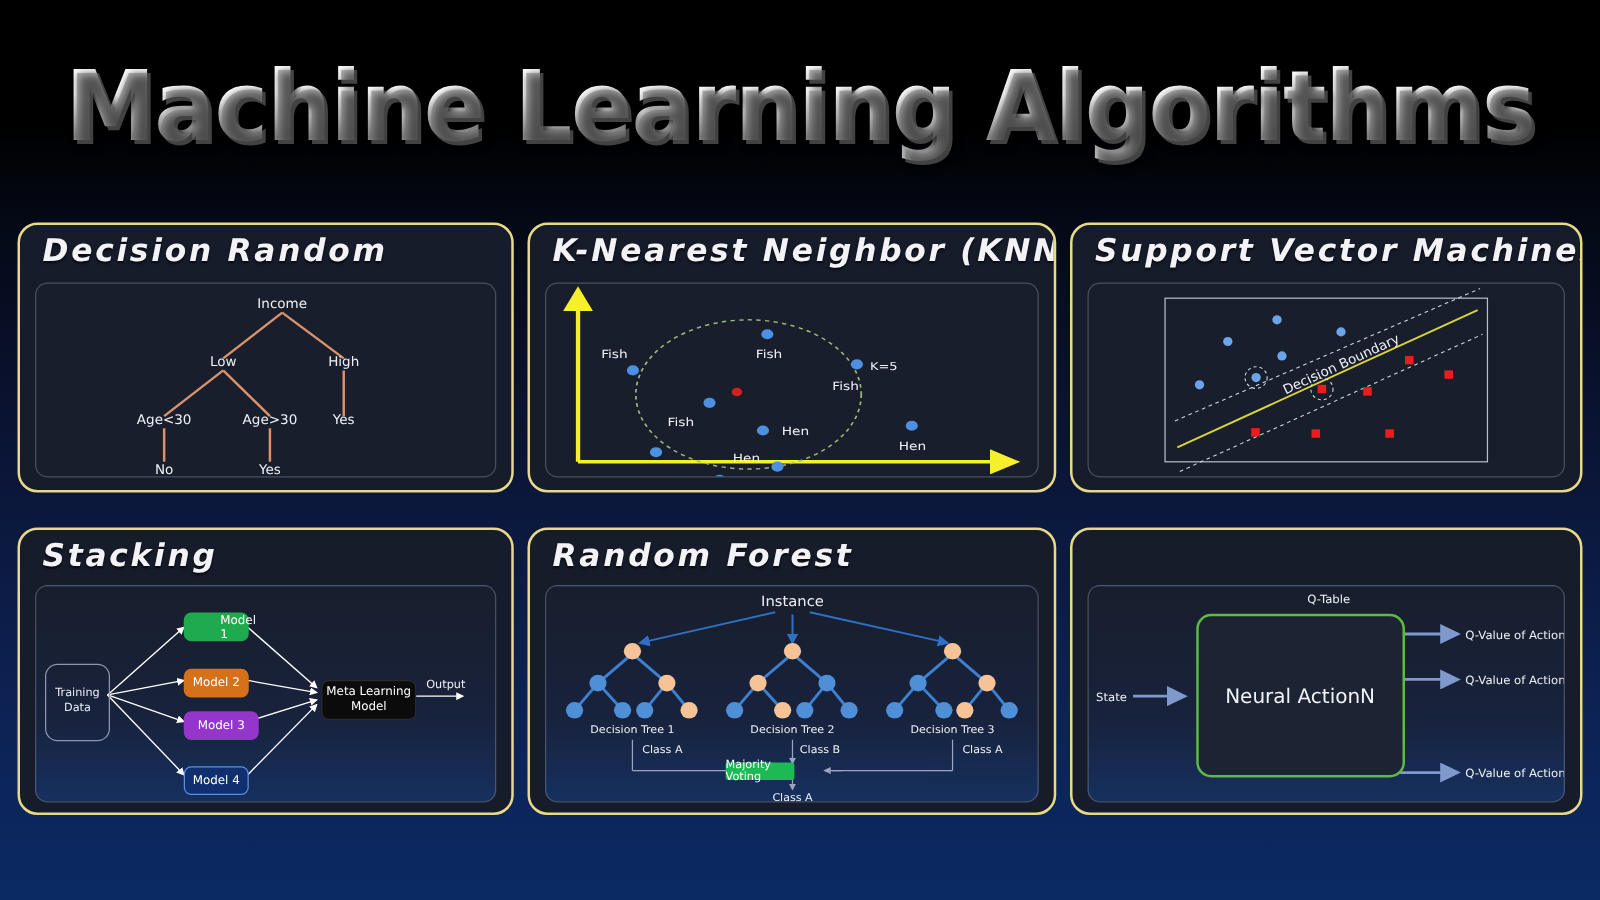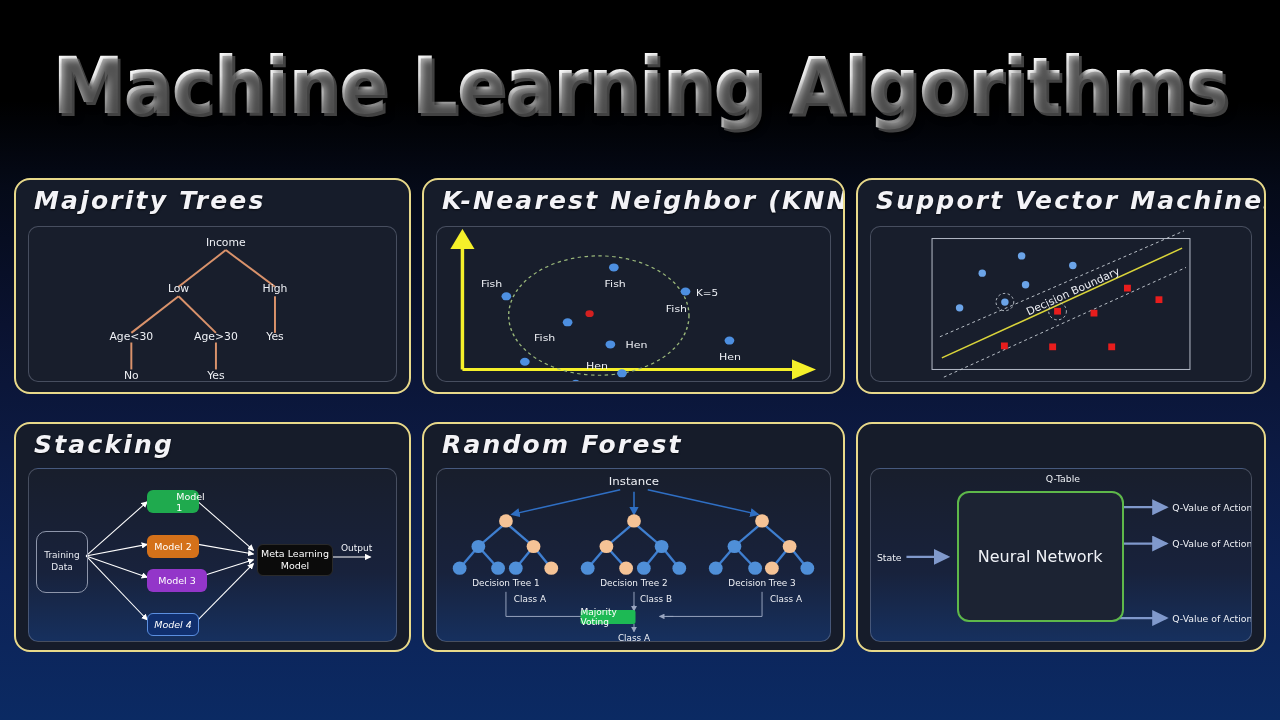--- a/index.html
+++ b/index.html
@@ -90,21 +90,21 @@
 </head>
 <body>
 
 <div class="stage">
 
   <div class="title-wrap">
     <div class="title">Machine Learning Algorithms</div>
   </div>
 
   <div class="panel p-tl">
-    <div class="panel-title">Majority Trees</div>
+    <div class="panel-title">Decision Random</div>
     <div class="inner-card">
       <svg class="svgfull" viewBox="0 0 373 160" preserveAspectRatio="none">
         <g stroke="#d9926b" stroke-width="2" fill="none">
           <line x1="200" y1="24" x2="152" y2="62"></line>
           <line x1="200" y1="24" x2="250" y2="62"></line>
           <line x1="152" y1="72" x2="104" y2="110"></line>
           <line x1="152" y1="72" x2="190" y2="110"></line>
           <line x1="250" y1="72" x2="250" y2="110"></line>
           <line x1="104" y1="120" x2="104" y2="148"></line>
           <line x1="190" y1="120" x2="190" y2="148"></line>
@@ -215,21 +215,21 @@
       </div>
       <div class="sbox m1" style="left:118px; top:21px; width:52px; height:23px;padding-left:35px;">
         <span>Model 1</span>
       </div>
       <div class="sbox m2" style="left:118px; top:66px; width:52px; height:23px;">
         <span>Model 2</span>
       </div>
       <div class="sbox m3" style="left:118px; top:100px; width:60px; height:23px;">
         <span>Model 3</span>
       </div>
-      <div class="sbox m4" style="left:118px; top:144px; width:52px; height:23px;font-style:italic;">
+      <div class="sbox m4" style="left:118px; top:144px; width:52px; height:23px;">
         <span>Model 4</span>
       </div>
       <div class="sbox meta" style="left:228px; top:75px; width:76px; height:32px;">
         <span>Meta Learning<br>Model</span>
       </div>
       <div style="position:absolute; left:312px; top:74px; color:#eef0f5; font-size:9px;">Output</div>
     </div>
   </div>
 
   <div class="panel p-bm">
@@ -343,18 +343,18 @@
         <text class="lbl" x="195" y="14" font-size="9.5" text-anchor="middle">Q-Table</text>
         <text class="lbl" x="6" y="96" font-size="9.5">State</text>
         <text class="lbl" x="306" y="44" font-size="9.5">Q-Value of Action1</text>
         <text class="lbl" x="306" y="82" font-size="9.5">Q-Value of Action2</text>
         <text class="lbl" x="306" y="160" font-size="9.5">Q-Value of ActionN</text>
         <text class="lbl" x="248" y="104" font-size="13">·</text>
         <text class="lbl" x="248" y="120" font-size="13">·</text>
         <text class="lbl" x="248" y="136" font-size="13">·</text>
       </svg>
       <div class="nnbox" style="left:22.5%; top:13%; width:44%; height:76%;">
-        <span>Neural Network</span>
+        <span>Neural ActionN</span>
       </div>
     </div>
   </div>
 
 </div>
 
 </body></html>

